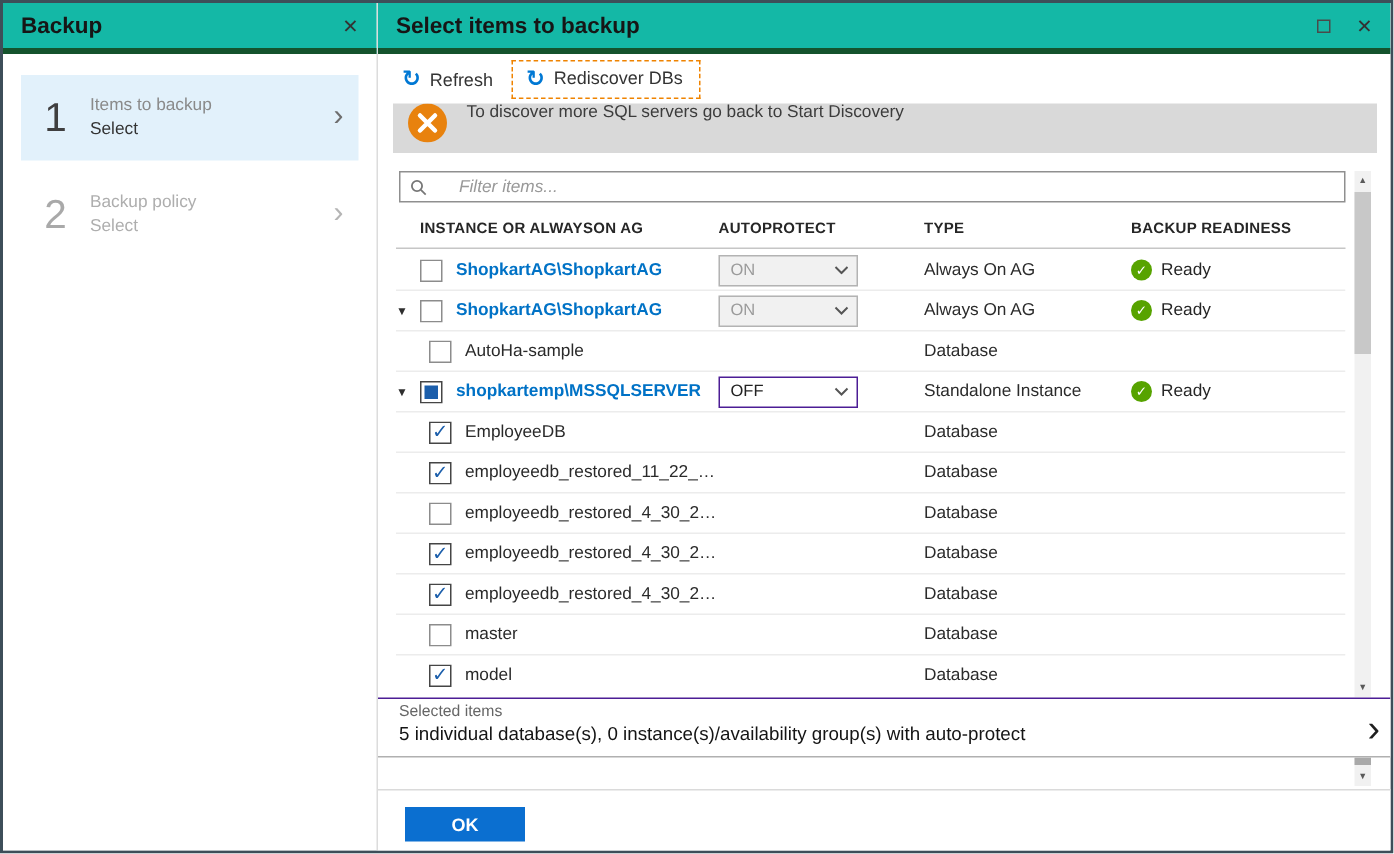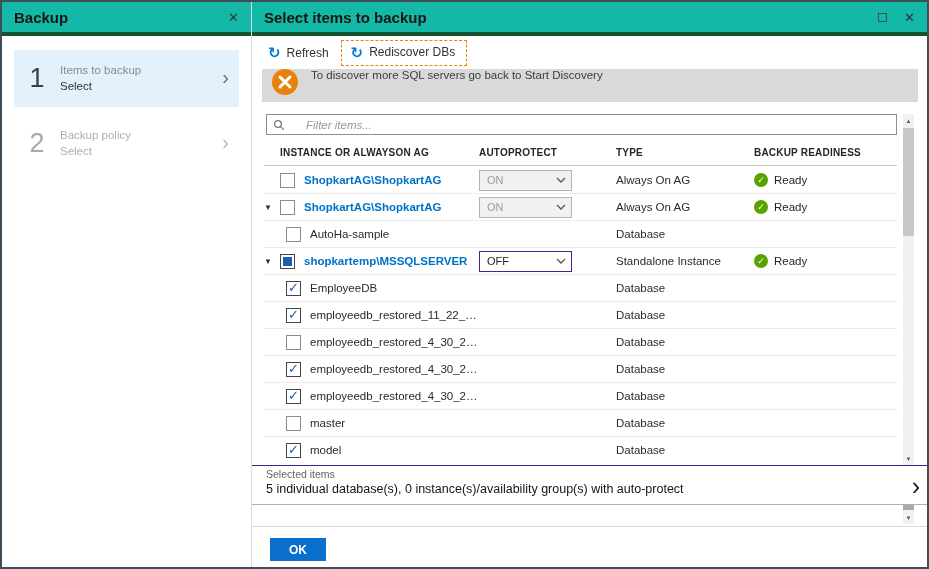--- a/index.html
+++ b/index.html
@@ -77,21 +77,21 @@
   .mini-scroll { position:absolute; right:13px; top:503px; width:11px; height:19px; background:#f1f1f1; }
   .mini-thumb { position:absolute; top:0; left:0; width:11px; height:5px; background:#a9a9a9; cursor:pointer; }
   .mini-arrow { position:absolute; bottom:0; left:0; width:11px; height:13px; font-size:6px; color:#5a5a5a; display:flex; align-items:center; justify-content:center; cursor:pointer; }
 
   .selected-panel { position:absolute; top:463px; left:0; right:0; height:40px; background:#fff; border-top:1px solid #4c1d95; border-bottom:1px solid #b0b0b0; padding:2px 0 0 14px; cursor:pointer; }
   .selected-label { font-size:10.5px; color:#666; }
   .selected-summary { font-size:12.5px; color:#141414; margin-top:2px; }
   .selected-chevron { position:absolute; right:7px; top:6px; font-size:25px; color:#1f1f1f; }
 
   .right-footer { position:absolute; top:524px; left:0; right:0; bottom:0; border-top:1px solid #dadada; background:#fff; }
-  .ok-btn { position:absolute; left:18px; top:11px; width:56px; height:23px; background:#0b6fd0; color:#fff; font-size:12px; font-weight:700; display:flex; align-items:center; justify-content:center; cursor:pointer; }
+  .ok-btn { position:absolute; left:18px; top:11px; width:80px; height:23px; background:#0b6fd0; color:#fff; font-size:12px; font-weight:700; display:flex; align-items:center; justify-content:center; cursor:pointer; }
 
   .hidden { visibility:hidden; }
 </style>
 </head>
 <body>
 
 <div class="window">
 
   <div class="left-blade">
     <div class="blade-header">

